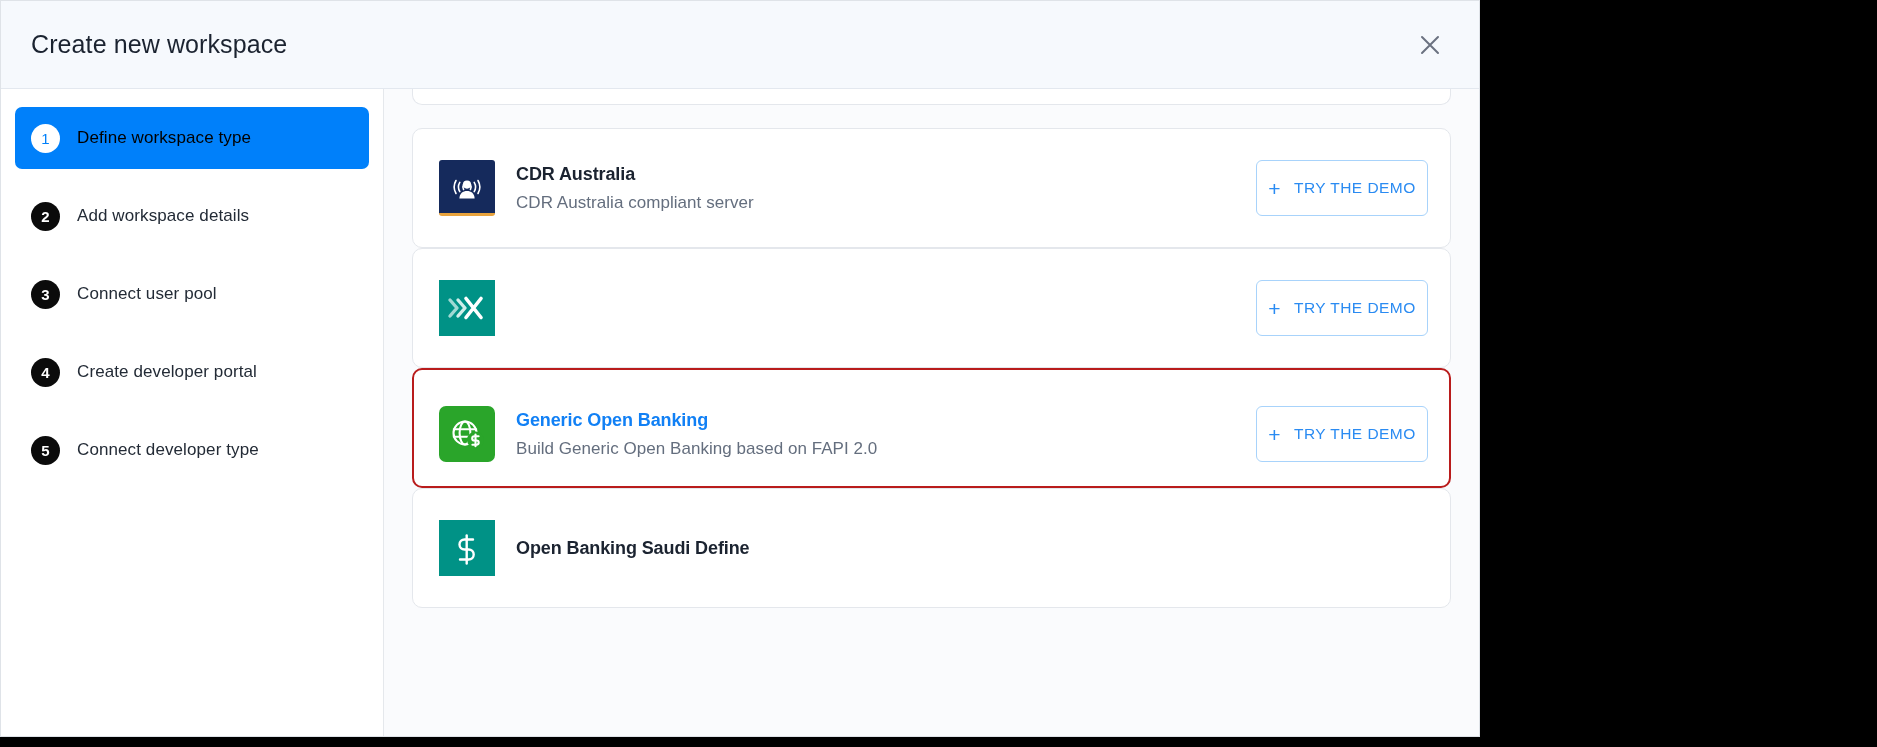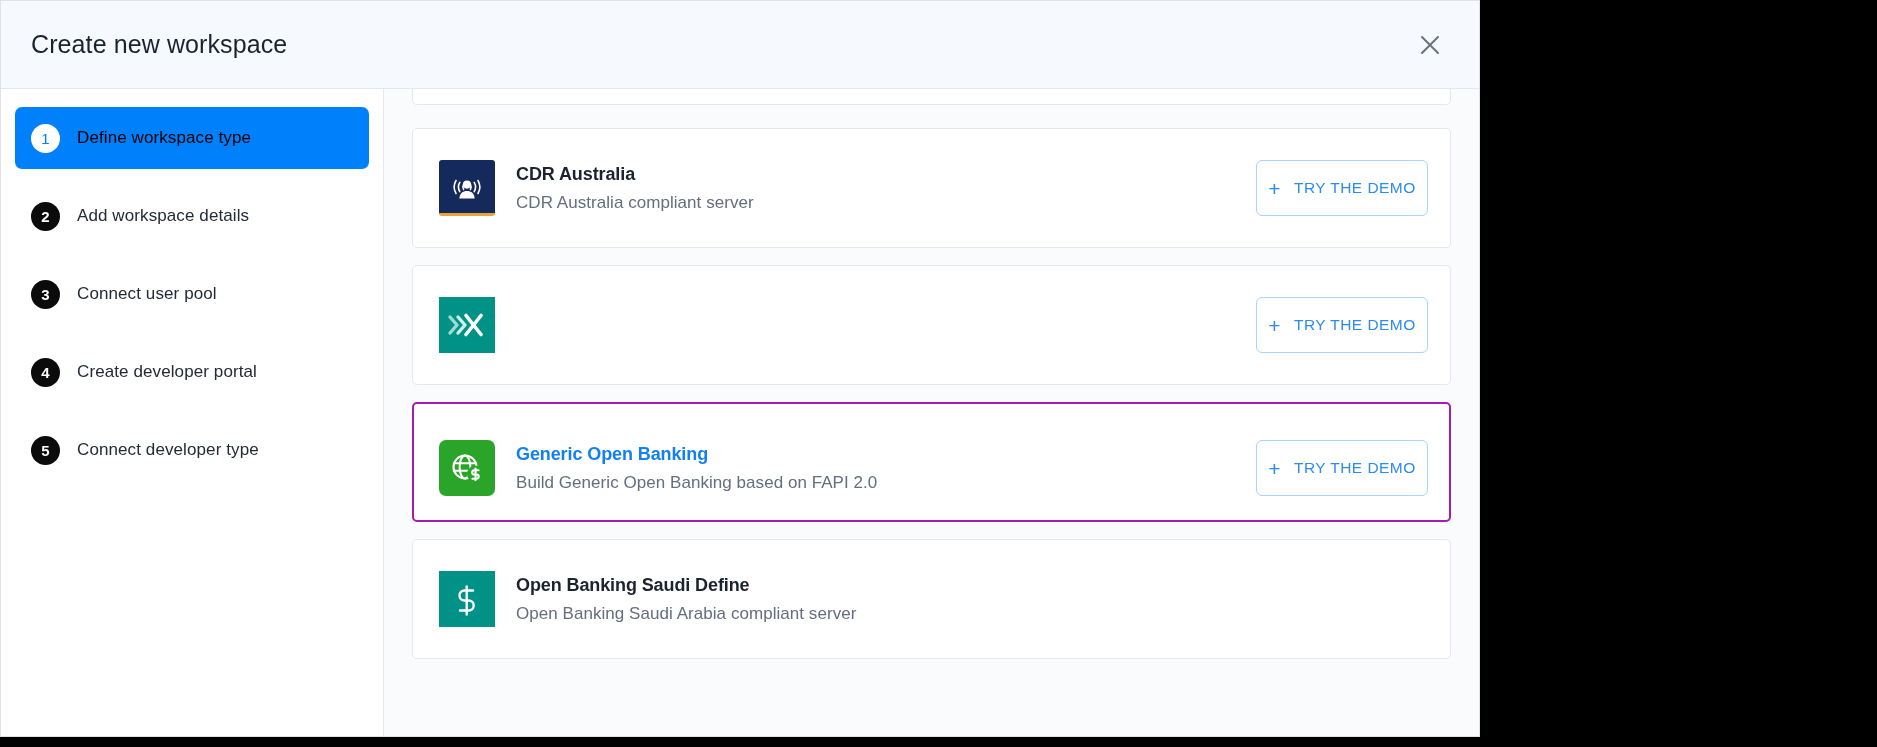--- a/index.html
+++ b/index.html
@@ -120,39 +120,38 @@
     left: 28px;
     right: 28px;
     top: 0;
     bottom: 0;
     overflow: hidden;
   }
 
   .card {
     background: #ffffff;
     border: 1px solid #e4e7ec;
-    border-radius: 5px;
+    border-radius: 10px;
     display: flex;
     align-items: center;
     justify-content: space-between;
     padding: 0 22px 0 26px;
-    margin-bottom: 17px;
     cursor: pointer;
   }
   .card.partial {
     height: 26px;
     margin-top: -10px;
     border-top: none;
     border-top-left-radius: 0;
     border-top-right-radius: 0;
     margin-bottom: 23px;
   }
   .card.full { height: 120px; }
   .card.selected {
-    border: 2px solid #a21caf;
+    border: 2px solid #b91c1c;
     padding: 12px 21px 0 25px;
   }
 
   .card-left {
     display: flex;
     align-items: center;
     gap: 21px;
   }
   .card-icon {
     width: 56px;
@@ -337,21 +336,20 @@
             <div class="card-icon icon-obsa">
               <svg width="34" height="38" viewBox="0 0 34 38">
                 <g fill="none" stroke="#ffffff" stroke-width="2.4" stroke-linecap="round">
                   <path d="M23 10.5 H14.5 a5 5 0 0 0 0 10 h4.2 a5 5 0 0 1 0 10 H10"></path>
                   <path d="M16.7 6.5 V34.5"></path>
                 </g>
               </svg>
             </div>
             <div class="card-texts">
               <div class="card-title">Open Banking Saudi Define</div>
-              <div class="card-desc">Open Banking Saudi Arabia compliant server</div>
             </div>
           </div>
         </div>
 
       </div>
       <div id="scrollbar-track"></div>
     </div>
 
   </div>
 </div>

